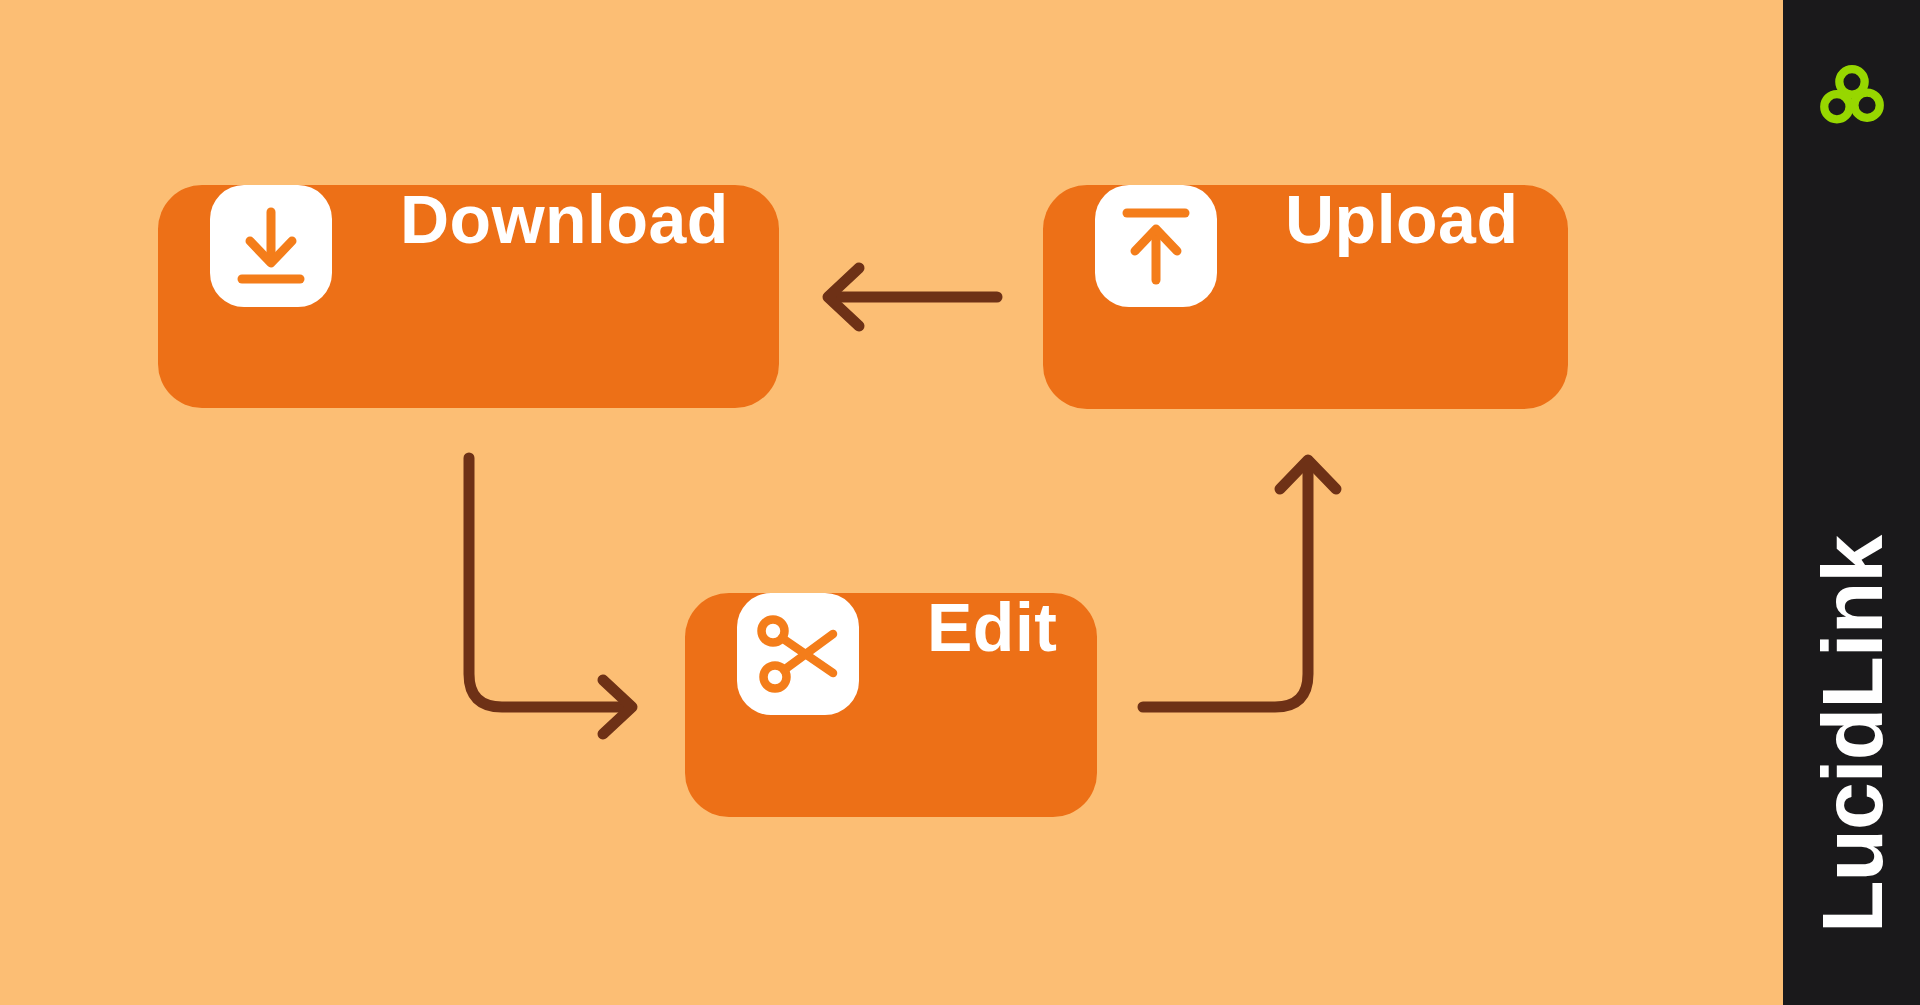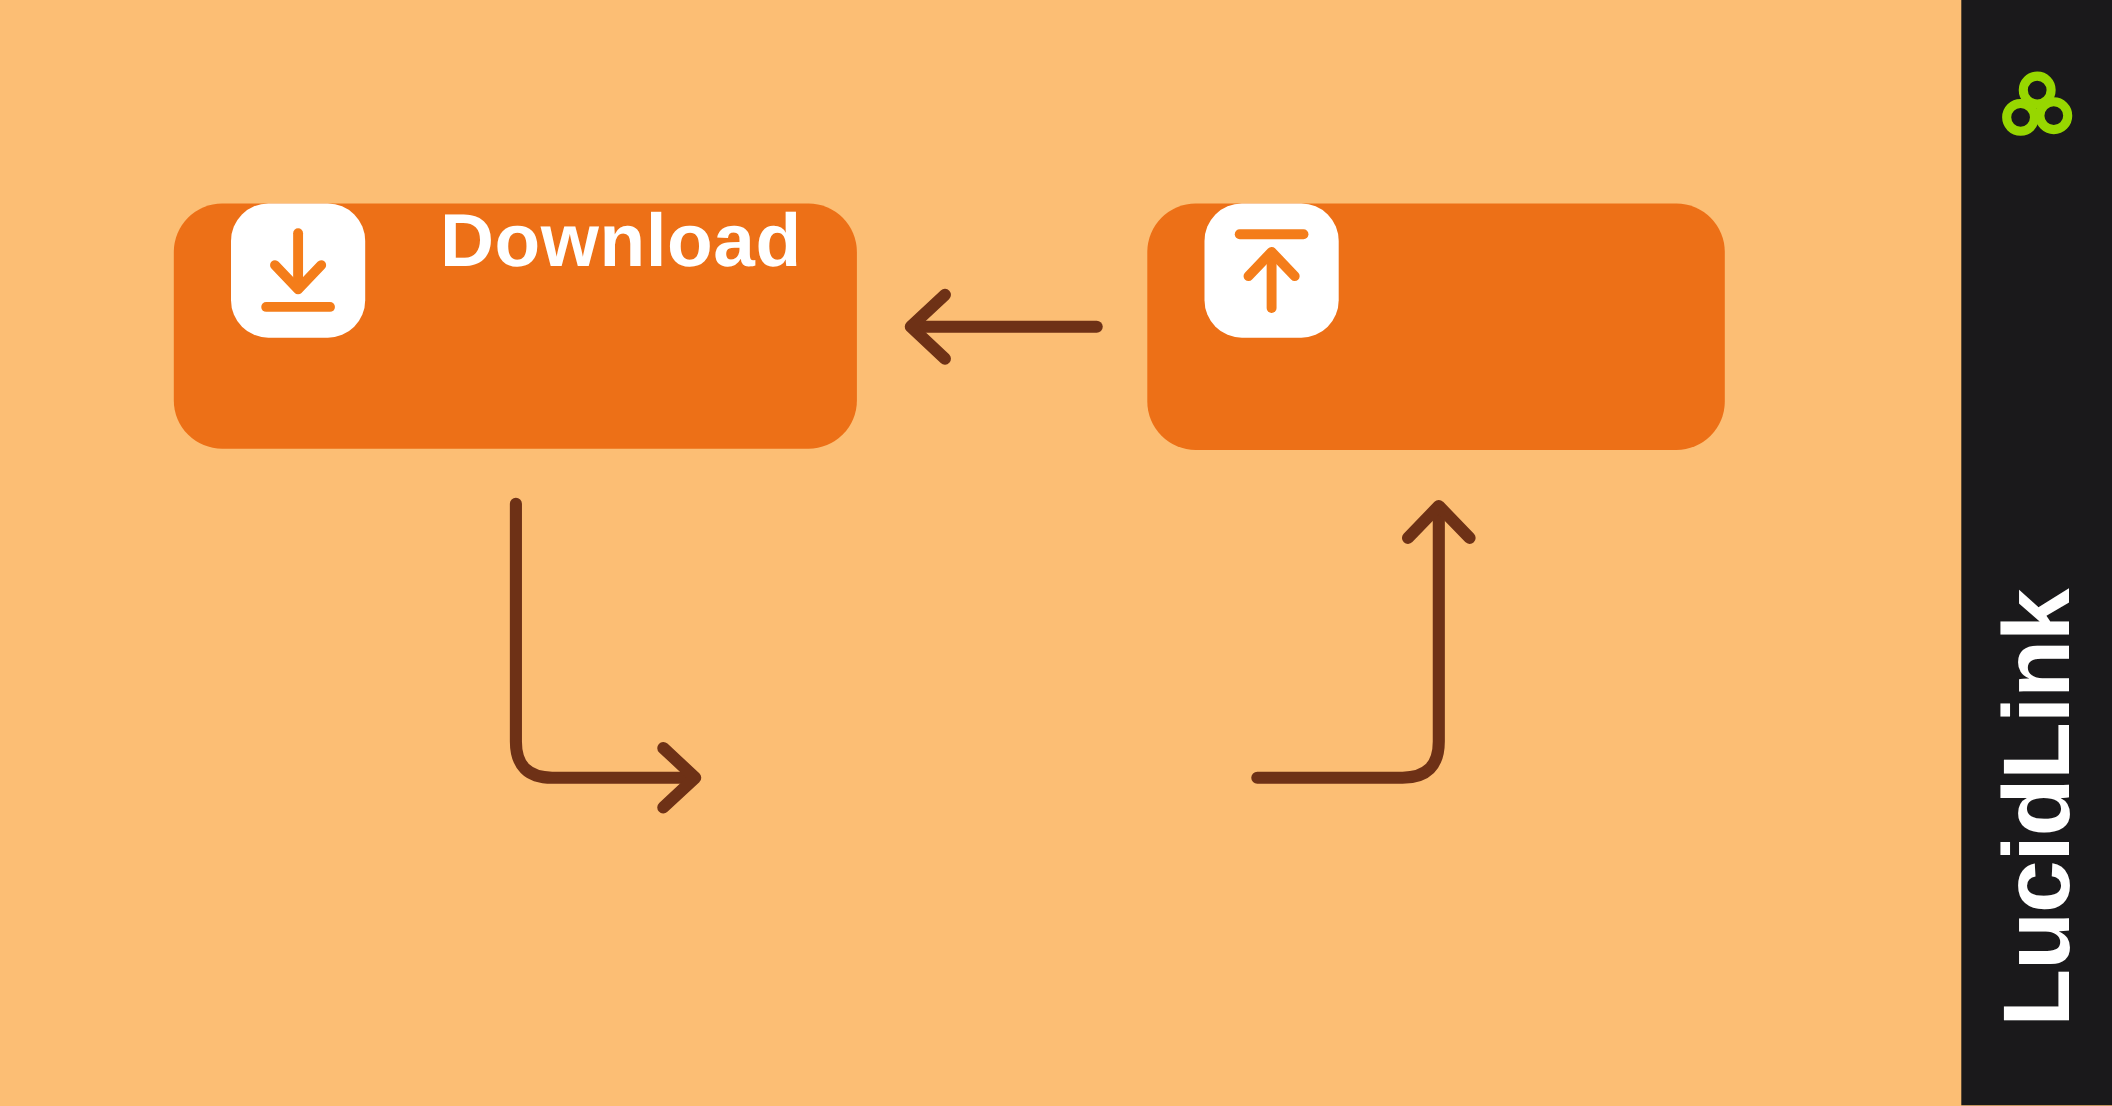--- a/index.html
+++ b/index.html
@@ -119,22 +119,34 @@
   </button>
 
   <button class="node-btn btn-upload">
     <span class="icon-tile">
       <svg width="122" height="122" viewBox="0 0 122 122" fill="none" stroke="var(--icon)" stroke-width="9" stroke-linecap="round" stroke-linejoin="round">
         <path d="M 32 28 L 90 28"></path>
         <path d="M 61 95 L 61 49"></path>
         <path d="M 40 66 L 61 44 L 82 66"></path>
       </svg>
     </span>
+    <span class="node-label">Upload</span>
   </button>
 
+  <button class="node-btn btn-edit">
+    <span class="icon-tile">
+      <svg width="122" height="122" viewBox="0 0 122 122" fill="none" stroke="var(--icon)" stroke-width="8.5" stroke-linecap="round" stroke-linejoin="round">
+        <circle cx="36" cy="38" r="11.5"></circle>
+        <circle cx="38" cy="84" r="11.5"></circle>
+        <path d="M 45 45 L 96 80"></path>
+        <path d="M 47 77 L 96 41"></path>
+      </svg>
+    </span>
+    <span class="node-label">Edit</span>
+  </button>
 
 </div>
 
 <aside class="brand-bar">
   <span class="brand-logo">
     <svg width="74" height="62" viewBox="0 0 76 62" fill="none" stroke="var(--green)" stroke-width="8.5">
       <circle cx="38" cy="17.5" r="13"></circle>
       <circle cx="22.5" cy="43" r="13"></circle>
       <circle cx="53.5" cy="41.5" r="13"></circle>
     </svg>

